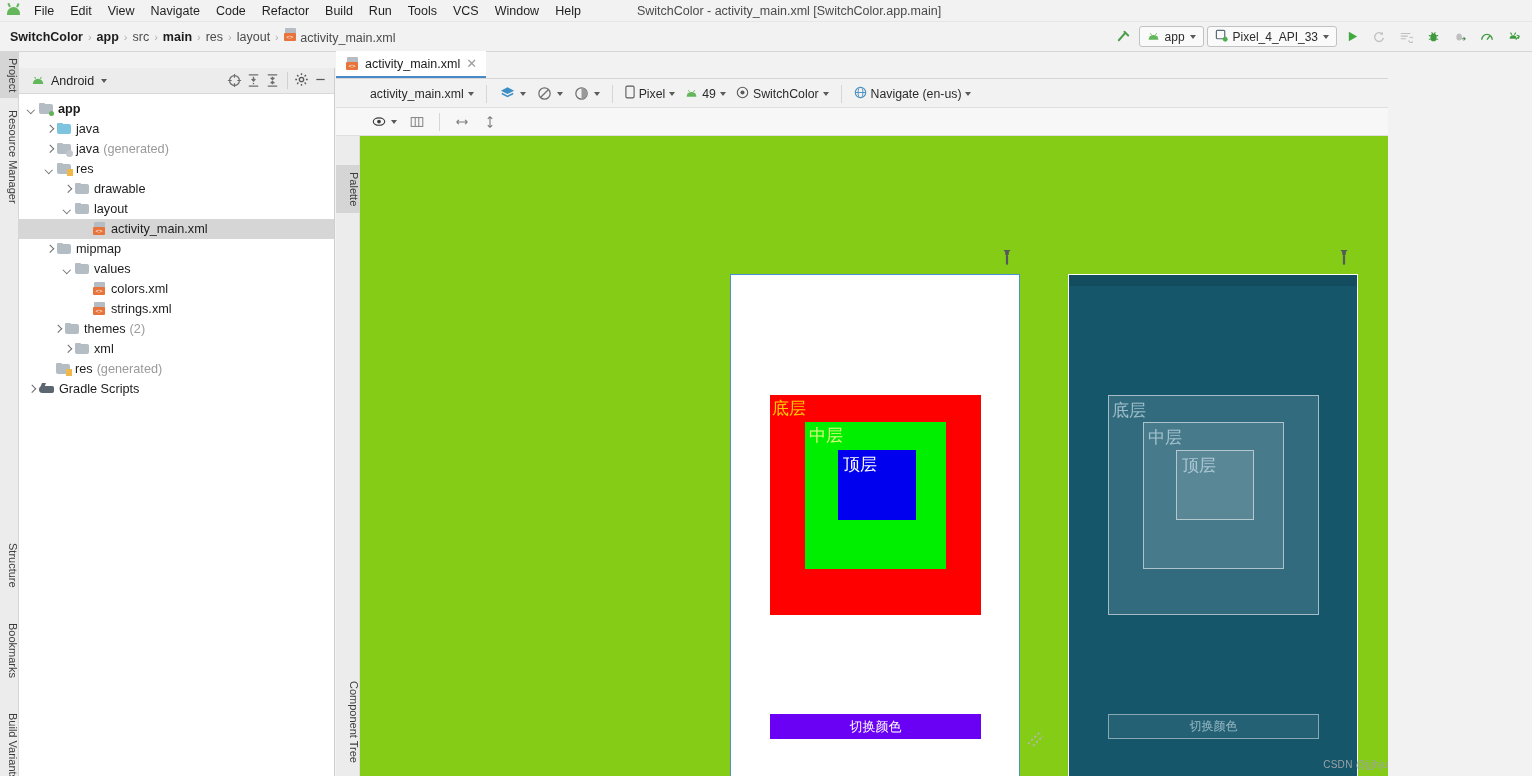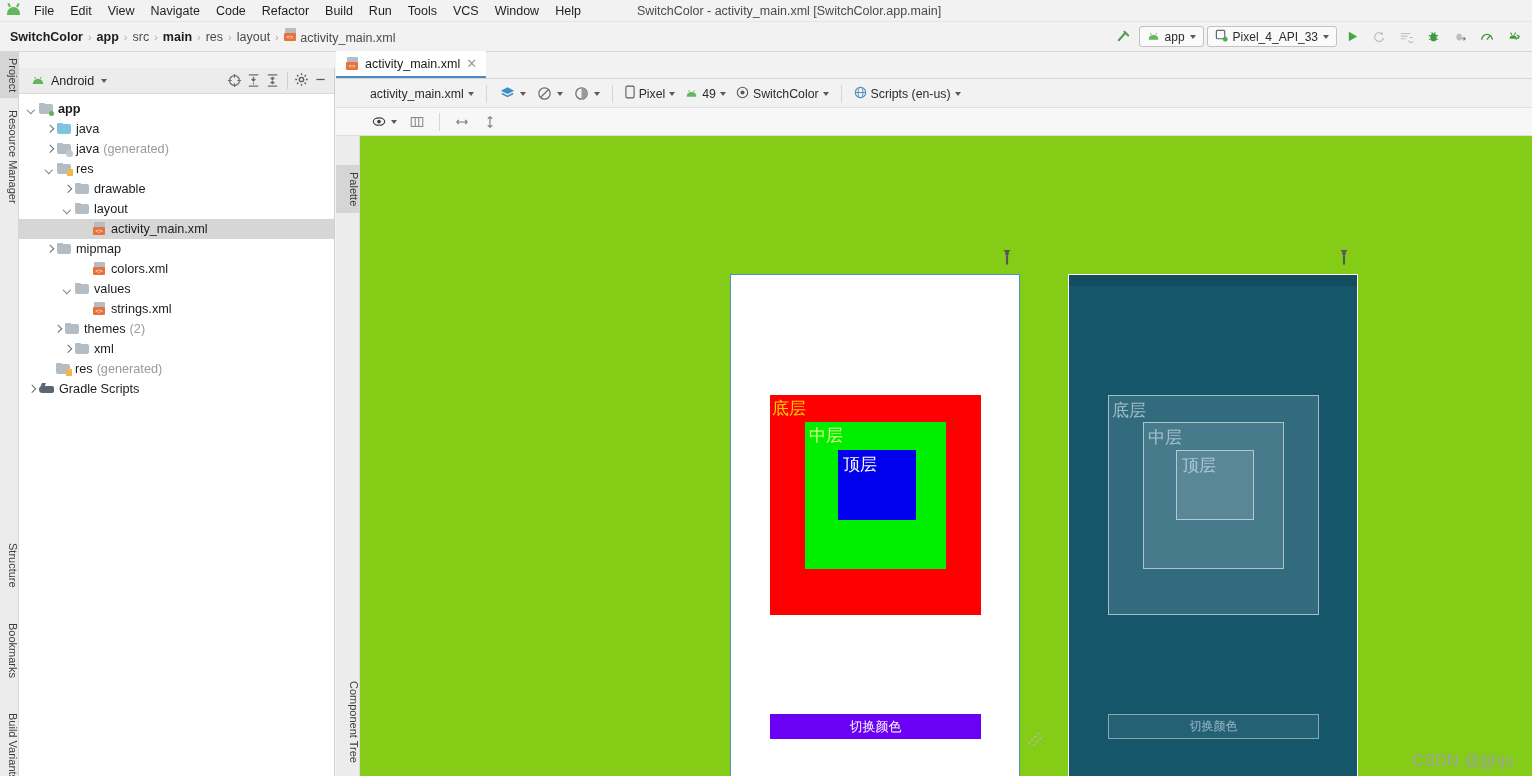--- a/index.html
+++ b/index.html
@@ -6,21 +6,21 @@
   html, body {
     margin: 0; padding: 0;
     width: 1532px; height: 776px;
     overflow: hidden;
     background: #f2f2f2;
     font-family: "Liberation Sans", sans-serif;
     font-size: 12px;
     color: #2b2b2b;
     -webkit-font-smoothing: antialiased;
   }
-  #app { position: relative; width: 1532px; height: 776px; background: #f2f2f2; }
+  #app { position: relative; width: 1388px; height: 776px; background: #f2f2f2; }
 
   
   .menubar {
     position: absolute; top: 0; left: 0; width: 1532px; height: 22px;
     background: #f2f2f2;
     display: flex; align-items: center;
     border-bottom: 1px solid #e6e6e6;
   }
   .menu-logo { width: 26px; display: flex; justify-content: center; align-items: center; }
   .droid {
@@ -236,21 +236,21 @@
   .b-top   { position: absolute; background: rgba(255,255,255,0.10); border: 1px solid rgba(255,255,255,0.55); }
   .b-btn   { position: absolute; background: rgba(255,255,255,0.07); border: 1px solid rgba(255,255,255,0.45);
              display: flex; align-items: center; justify-content: center; }
   .b-lbl   { position: absolute; color: rgba(220,238,245,0.62); font-size: 17px; line-height: 1; }
   .b-btntext { color: rgba(220,238,245,0.60); font-size: 12px; }
 
   .resize-handle { position: absolute; width: 22px; height: 22px; }
 
   
   .watermark {
-    position: absolute; right: 18px; bottom: 6px; font-size: 16px; color: #9fa2a6; letter-spacing: .3px;
+    position: absolute; right: 0; bottom: 6px; font-size: 10px; color: #9fa2a6; letter-spacing: .3px;
   }
 </style>
 </head>
 <body>
 
 <div id="app">
 
   <div class="menubar">
     <div class="menu-logo">
         <div class="droid"></div>
@@ -475,29 +475,29 @@
         <span class="fileico"></span>
         <span class="tlabel">activity_main.xml</span>
       </div>
 
       <div class="trow" style="padding-left:24px;">
         <span class="twist closed"></span>
         <span class="folder grey"></span>
         <span class="tlabel">mipmap</span>
       </div>
 
-      <div class="trow" style="padding-left:74px;">
-        <span class="fileico"></span>
-        <span class="tlabel">colors.xml</span>
-      </div>
-
       <div class="trow" style="padding-left:42px;">
         <span class="twist open"></span>
         <span class="folder grey"></span>
         <span class="tlabel">values</span>
+      </div>
+
+      <div class="trow" style="padding-left:74px;">
+        <span class="fileico"></span>
+        <span class="tlabel">colors.xml</span>
       </div>
 
       <div class="trow" style="padding-left:74px;">
         <span class="fileico"></span>
         <span class="tlabel">strings.xml</span>
       </div>
 
       <div class="trow" style="padding-left:32px;">
         <span class="twist closed"></span>
         <span class="folder grey"></span>
@@ -606,21 +606,21 @@
         </div>
         <span class="dt-sep"></span>
         <div class="dt-item">
           <span>
             <svg width="13" height="13" viewBox="0 0 14 14">
                 <circle cx="7" cy="7" r="5.6" fill="none" stroke="#4a8fbf" stroke-width="1.2"></circle>
                 <ellipse cx="7" cy="7" rx="2.6" ry="5.6" fill="none" stroke="#4a8fbf" stroke-width="1"></ellipse>
                 <path d="M1.6 7h10.8" stroke="#4a8fbf" stroke-width="1"></path>
               </svg>
           </span>
-          <span>Scripts (en-us)</span>
+          <span>Navigate (en-us)</span>
           <span class="caret"></span>
         </div>
       </div>
     </div>
 
     <div class="dtoolstrip2">
       <div class="dtool2-inner">
         <div class="dt-item">
           <svg width="16" height="16" viewBox="0 0 18 18">
               <ellipse cx="9" cy="8.5" rx="6.4" ry="4.2" fill="none" stroke="#3c3c3c" stroke-width="1.3"></ellipse>

